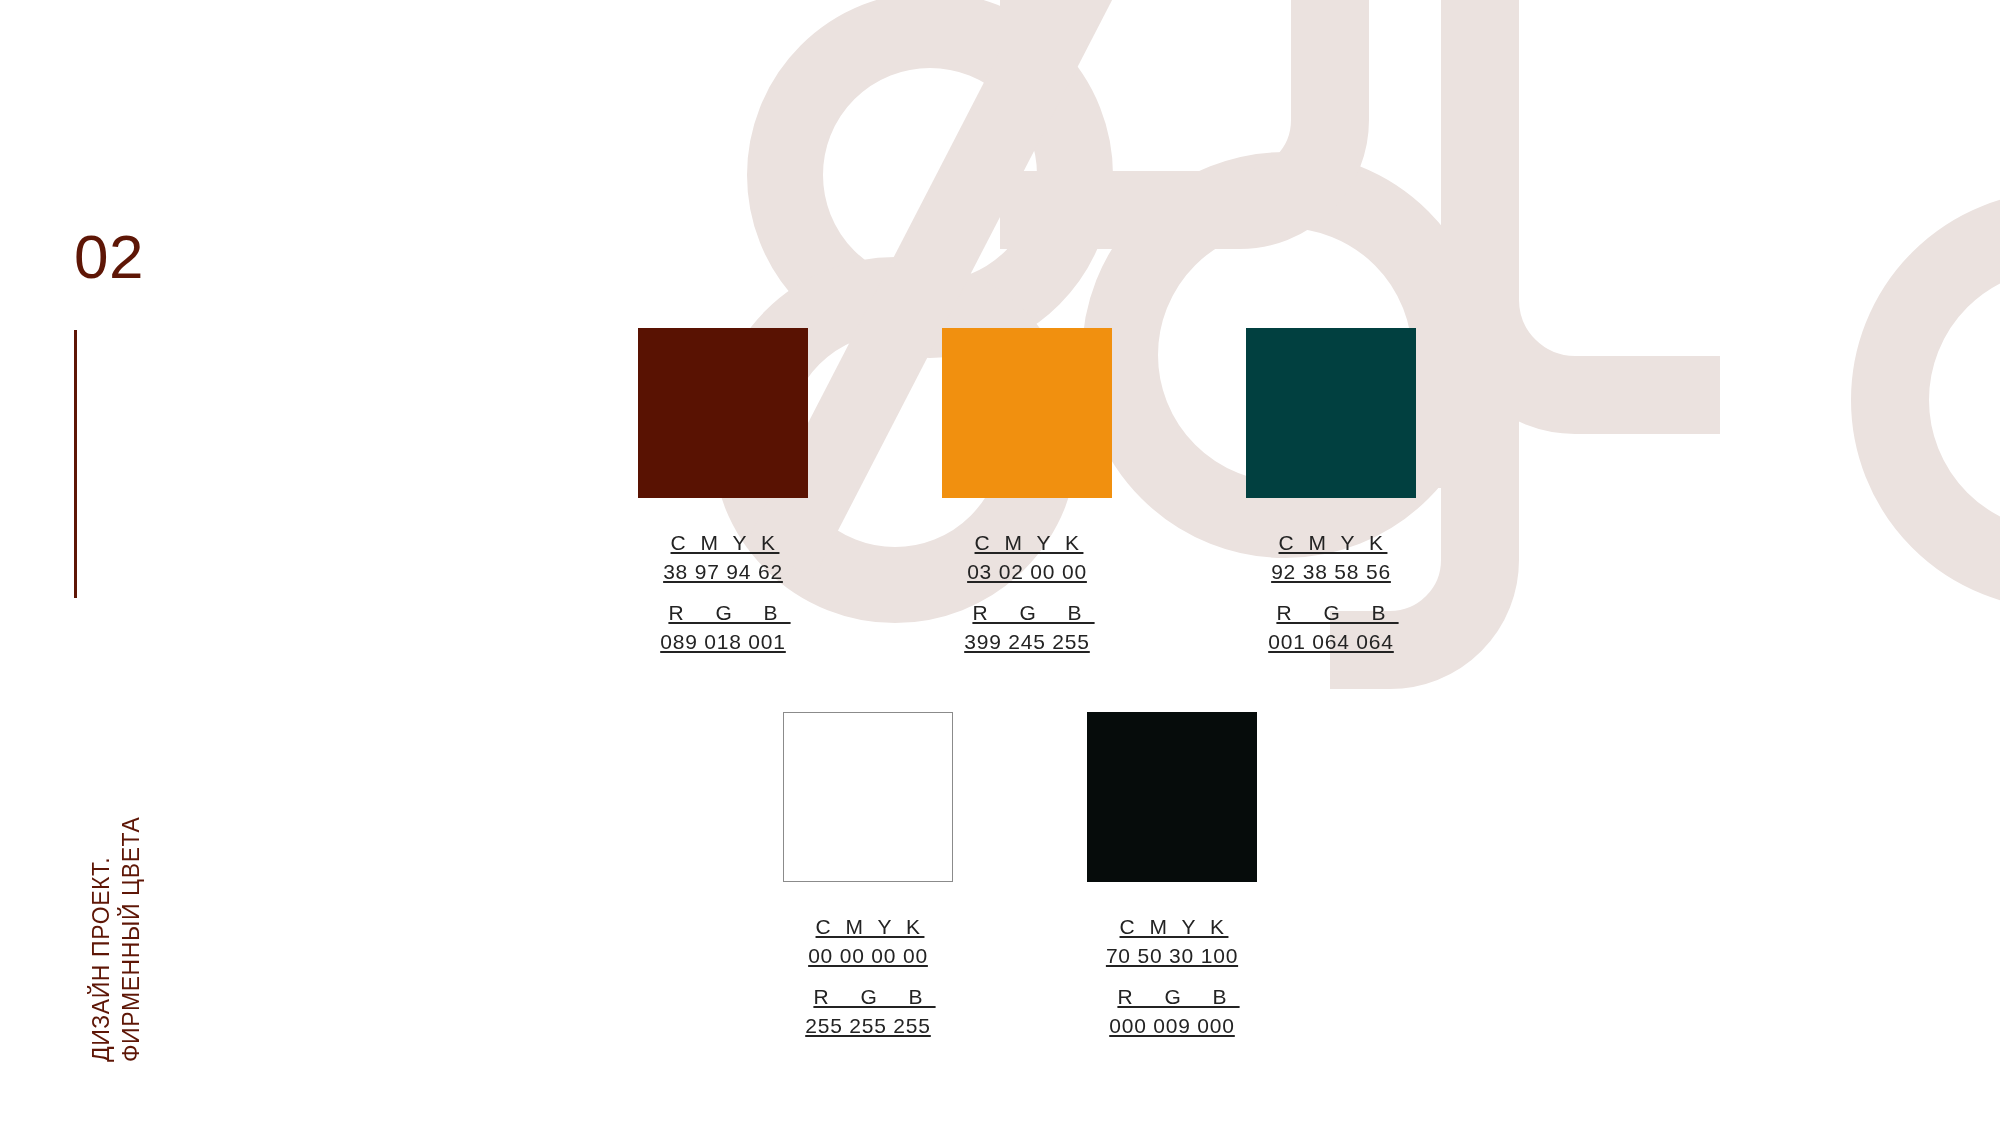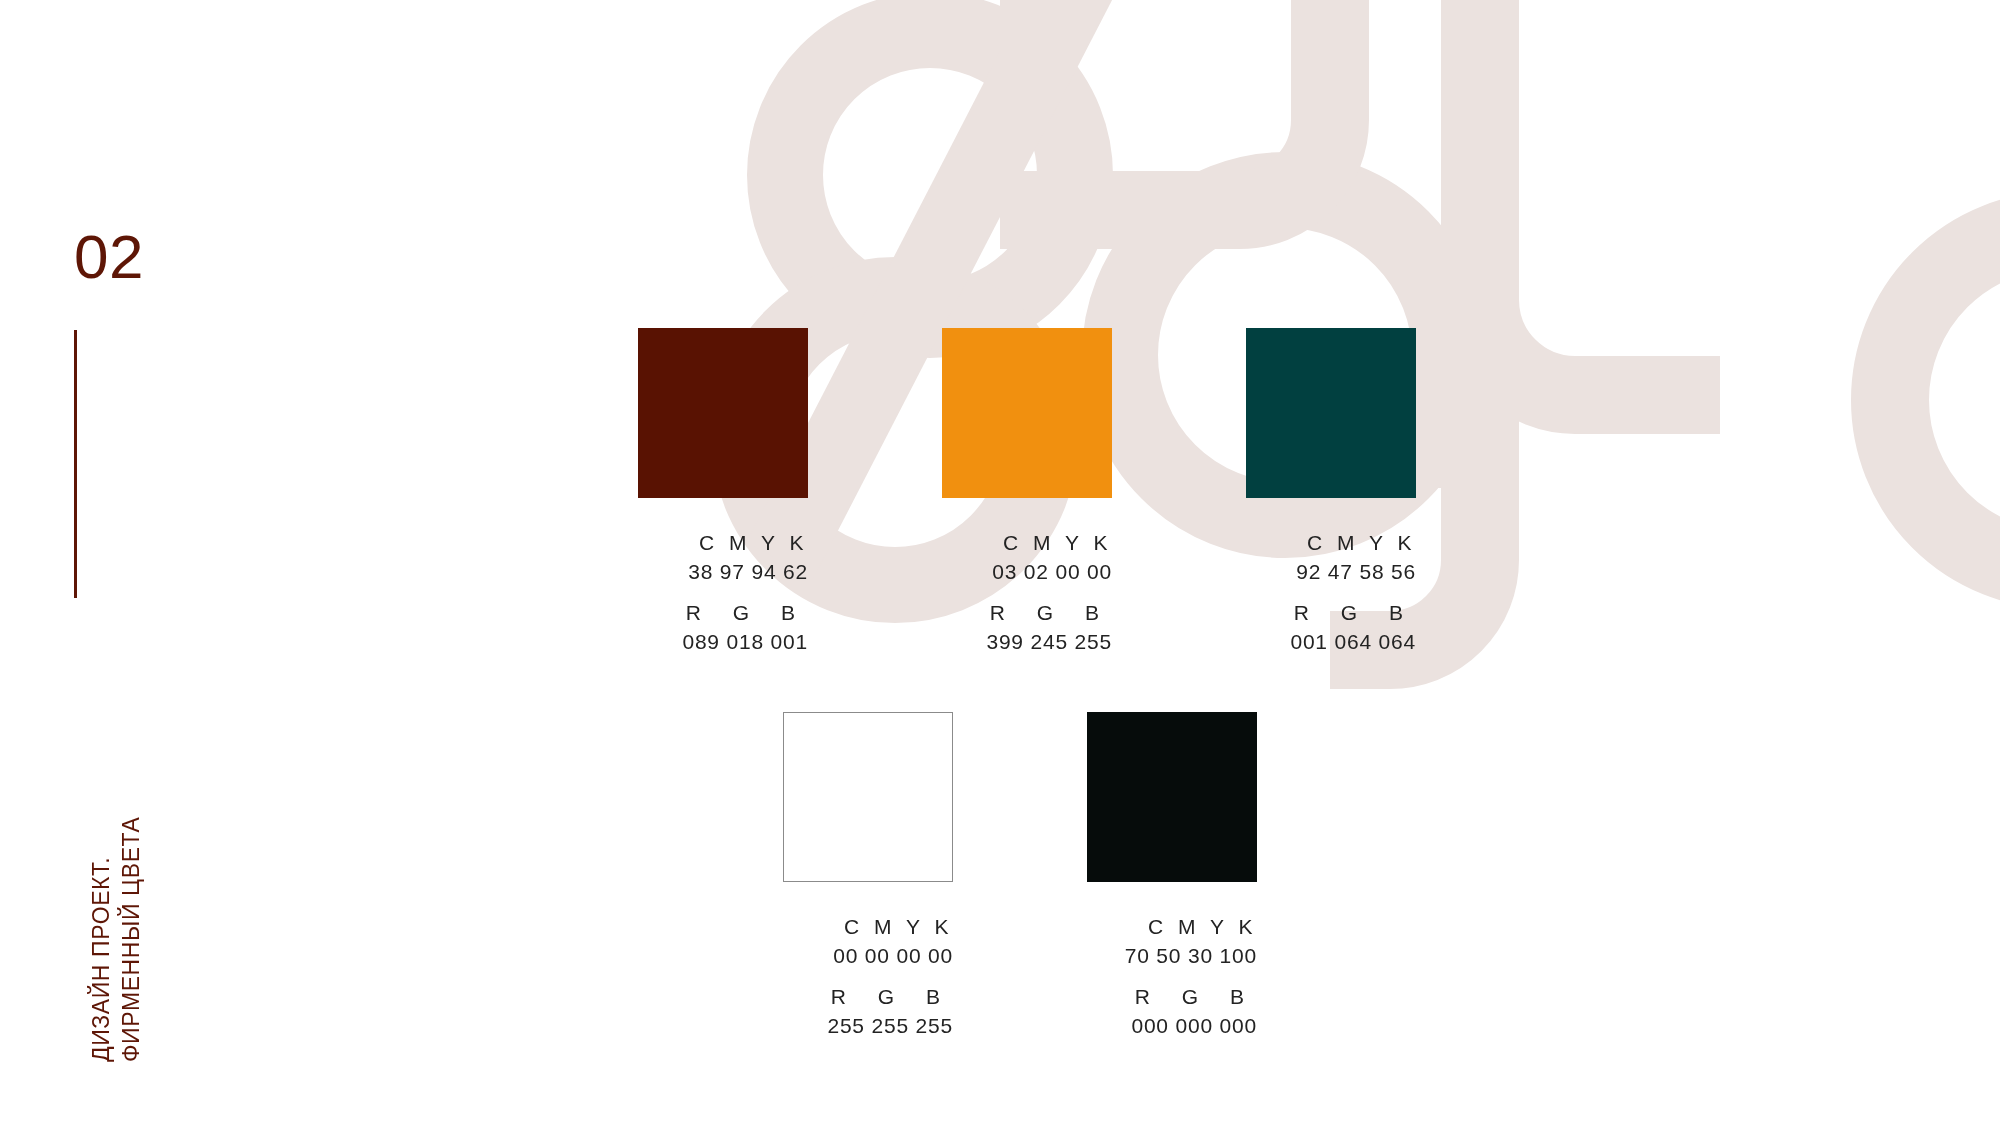--- a/index.html
+++ b/index.html
@@ -74,27 +74,28 @@
   .swatch .chip {
     width: 170px;
     height: 170px;
     box-sizing: border-box;
   }
   .swatch.outlined .chip {
     border: 1px solid #8b8b8b;
   }
   .swatch .meta {
     margin-top: 30px;
-    text-align: right;
+    text-align: center;
     width: 170px;
     color: #232323;
     font-size: 21px;
     line-height: 29px;
     letter-spacing: 0.2px;
     font-weight: 400;
+    text-decoration: underline;
   }
   .swatch .meta .keys {
     letter-spacing: 4.5px;
     padding-left: 4px;
   }
   .swatch .meta .vals {
     letter-spacing: 0.8px;
   }
   .swatch .meta .rgb-block {
     margin-top: 12px;
@@ -180,21 +181,21 @@
         <div class="keys rgb">R  G  B</div>
         <div class="vals">399 245 255</div>
       </div>
     </div>
   </div>
 
   <div class="swatch" style="left:1246px; top:328px;">
     <div class="chip" style="background:#014040;"></div>
     <div class="meta">
       <div class="keys">C M Y K</div>
-      <div class="vals">92 47 58 56</div>
+      <div class="vals">92 38 58 56</div>
       <div class="rgb-block">
         <div class="keys rgb">R  G  B</div>
         <div class="vals">001 064 064</div>
       </div>
     </div>
   </div>
 
   <div class="swatch outlined" style="left:783px; top:712px;">
     <div class="chip" style="background:#FFFFFF;"></div>
     <div class="meta">
@@ -207,18 +208,18 @@
     </div>
   </div>
 
   <div class="swatch" style="left:1087px; top:712px;">
     <div class="chip" style="background:#060C0B;"></div>
     <div class="meta">
       <div class="keys">C M Y K</div>
       <div class="vals">70 50 30 100</div>
       <div class="rgb-block">
         <div class="keys rgb">R  G  B</div>
-        <div class="vals">000 000 000</div>
+        <div class="vals">000 009 000</div>
       </div>
     </div>
   </div>
 
 </div>
 
 </body></html>

